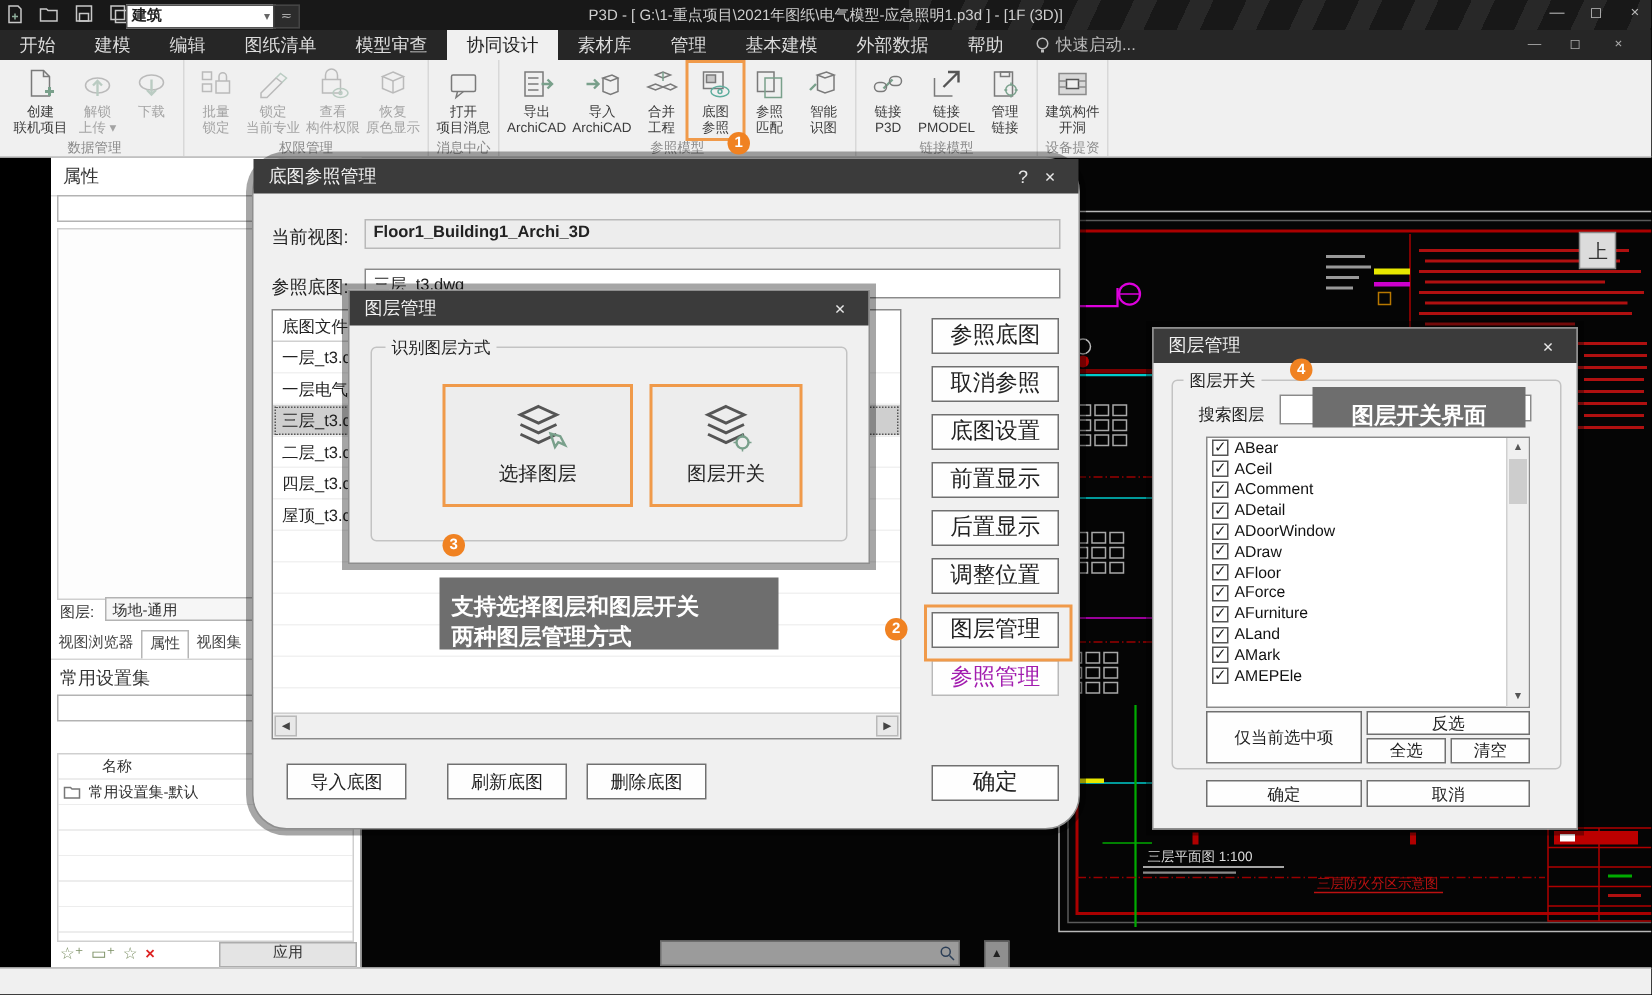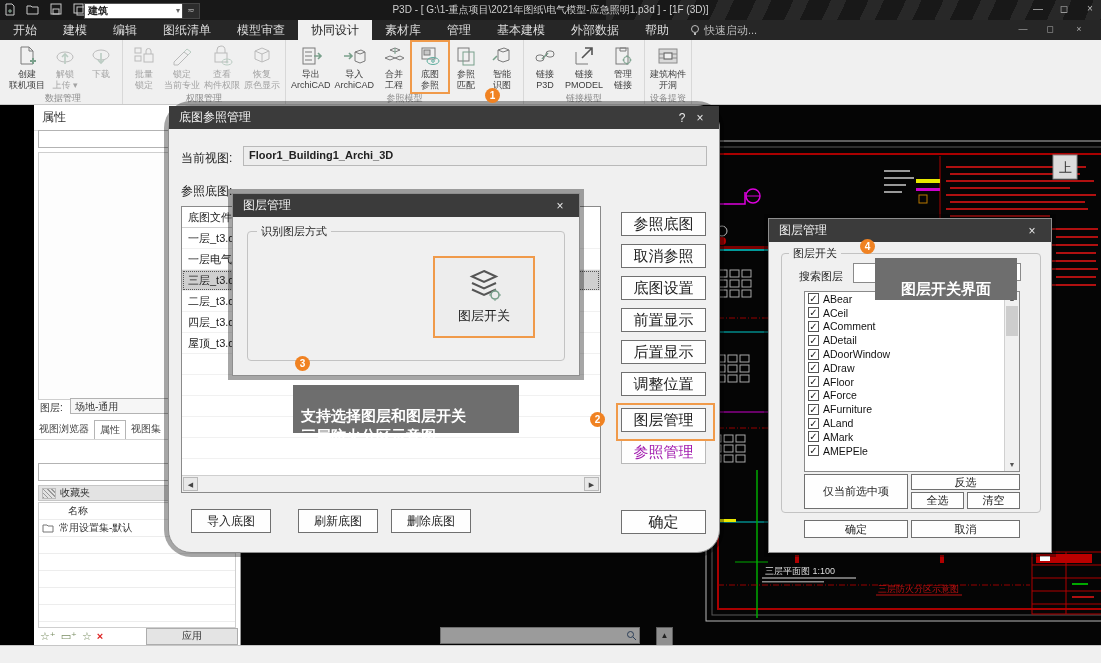--- a/index.html
+++ b/index.html
@@ -110,21 +110,21 @@
   .lrow{height:13.8px;display:flex;align-items:center;gap:4px;padding-left:3px;font-size:10.5px;color:#111;}
   .cbx{display:inline-block;width:11px;height:11px;background:#fff;border:1px solid #555;box-sizing:border-box;
      font-size:10px;line-height:9px;text-align:center;color:#222;}
   #layer-scroll{position:absolute;right:0;top:0;width:15px;height:100%;background:#f0f0f0;border-left:1px solid #d0d0d0;box-sizing:border-box;}
   #layer-scroll .a{position:absolute;left:0;width:100%;height:13px;font-size:7px;color:#555;text-align:center;line-height:13px;}
   #layer-thumb{position:absolute;left:1px;top:14px;width:12px;height:30px;background:#cdcdcd;}
   .swbtn{position:absolute;background:#fefefe;border:1px solid #707070;font-size:11px;color:#222;
      text-align:center;box-sizing:border-box;display:flex;align-items:center;justify-content:center;}
   
   .callout{position:absolute;background:#6e6e6e;color:#fff;font-size:15px;font-weight:bold;line-height:1.35;
-     padding:21px 8px;white-space:pre-line;z-index:40;box-sizing:border-box;}
+     padding:10px 8px;white-space:pre-line;z-index:40;box-sizing:border-box;}
   .badge{position:absolute;width:15px;height:15px;border-radius:50%;background:#f08222;color:#fff;
      font-size:10px;font-weight:bold;display:flex;align-items:center;justify-content:center;z-index:50;}
 </style>
 </head>
 <body>
 
 <div class="abs" id="titlebar">
   <span class="qicon"><svg width="12" height="13">
         <path d="M2 1h6l2 2v9H2z" fill="none" stroke="#c8c8c8"></path>
         <path d="M4 8h4M6 6v4" stroke="#8fae9b"></path>
@@ -263,20 +263,35 @@
               <path d="M12 4l7 3-7 3-7-3z"></path>
               <path d="M5 7v8l7 3 7-3V7"></path>
               <path d="M12 10v8"></path>
             </svg>
           </div>
           <div class="rlabel">恢复
 原色显示</div>
         </div>
       </div>
       <div class="rname">权限管理</div>
+    </div>
+    <div class="rgroup">
+      <div class="ritems">
+        <div class="ritem">
+          <div class="ric">
+            <svg width="24" height="24" fill="none" stroke="#7a7a7a">
+              <rect x="4" y="6" width="16" height="11" rx="1"></rect>
+              <path d="M8 17l-1 4 5-4"></path>
+            </svg>
+          </div>
+          <div class="rlabel">打开
+项目消息</div>
+        </div>
+      </div>
+      <div class="rname">消息中心</div>
     </div>
     <div class="rgroup">
       <div class="ritems">
         <div class="ritem">
           <div class="ric">
             <svg width="24" height="24" fill="none" stroke="#7a7a7a">
               <rect x="4" y="4" width="12" height="16"></rect>
               <g>
                 <line x1="6" y1="8" x2="13" y2="8"></line>
                 <line x1="6" y1="12" x2="13" y2="12"></line>
@@ -537,25 +552,22 @@
     </div>
   <div class="abs" id="prop-box"></div>
   <div class="abs" id="layer-row-label">图层:</div>
   <div class="abs" id="layer-row-value">场地-通用</div>
   <div class="abs" id="ptabs">
       <div class="ptab">视图浏览器</div>
       <div class="ptab active">属性</div>
       <div class="ptab">视图集</div>
       <div class="ptab">成果集</div>
     </div>
+  <div class="abs" id="settings-title">常用设置集</div>
   <div class="abs combo" id="settings-input"></div>
-  <div class="abs" id="fav-header">
-    <span class="stripes"></span>
-    <span>收藏夹</span>
-  </div>
   <div class="abs" id="fav-table"></div>
   <div class="abs" id="name-col">名称</div>
   <div class="abs" id="fav-row">
     <svg width="12" height="10">
         <path d="M1 2h4l1 1h5v6H1z" fill="none" stroke="#777"></path>
       </svg>
     <span>常用设置集-默认</span>
   </div>
   <div class="abs" id="panel-icons">
     <span class="pico">☆⁺</span>
@@ -592,20 +604,21 @@
 <div class="abs dialog" id="dlg-ref">
   <div class="dtitle">
     <span>底图参照管理</span>
       <span class="sp"></span>
     <span class="dbtn">?</span>
     <span class="dbtn">×</span>
   </div>
   <div class="abs flabel" style="left:12px;top:44px;">当前视图:</div>
   <div class="abs ffield flat" style="left:74px;top:40px;width:464px;height:20px;font-weight:bold;">Floor1_Building1_Archi_3D</div>
   <div class="abs flabel" style="left:12px;top:77px;">参照底图:</div>
+  <div class="abs ffield" style="left:74px;top:73px;width:464px;height:20px;">三层_t3.dwg</div>
   <div class="abs" id="file-list">
     <div class="lhead">底图文件</div>
     <div id="file-rows">
         <div class="frow">一层_t3.dw</div>
         <div class="frow">一层电气_</div>
         <div class="frow sel">三层_t3.dw</div>
         <div class="frow">二层_t3.dw</div>
         <div class="frow">四层_t3.dw</div>
         <div class="frow">屋顶_t3.dw</div>
         <div class="frow"></div>
@@ -639,20 +652,31 @@
 </div>
 
 <div class="abs dialog" id="dlg-method">
   <div class="dtitle">
     <span>图层管理</span>
       <span class="sp"></span>
     <span class="dbtn">×</span>
   </div>
   <div class="groupbox" style="left:14px;top:37px;width:316px;height:128px;"></div>
   <div class="gblabel" style="left:24px;top:30px;">识别图层方式</div>
+  <div class="optbtn" style="left:62px;top:62px;">
+    <svg width="44" height="34">
+      <g fill="none" stroke="#555" stroke-width="2">
+          <path d="M22 2 L34 7.5 L22 13 L10 7.5 Z"></path>
+          <path d="M10 14 L22 19.5 L34 14"></path>
+          <path d="M10 20.5 L22 26 L34 20.5"></path>
+        </g>
+      <path d="M30 20 l3 9 2.2-3.2 4.5 2 -3.2-6z" fill="none" stroke="#79a08b" stroke-width="1.6"></path>
+    </svg>
+    <span class="olabel">选择图层</span>
+  </div>
   <div class="optbtn" style="left:200px;top:62px;width:102px;">
     <svg width="44" height="34">
       <g fill="none" stroke="#555" stroke-width="2">
           <path d="M22 2 L34 7.5 L22 13 L10 7.5 Z"></path>
           <path d="M10 14 L22 19.5 L34 14"></path>
           <path d="M10 20.5 L22 26 L34 20.5"></path>
         </g>
       <circle cx="33" cy="26" r="4" fill="none" stroke="#79a08b" stroke-width="1.6"></circle>
       <g stroke="#79a08b">
           <line x1="33" y1="20" x2="33" y2="22"></line>
@@ -735,18 +759,18 @@
   </div>
   <div class="swbtn" style="left:35px;top:255px;width:104px;height:35px;">仅当前选中项</div>
   <div class="swbtn" style="left:142px;top:255px;width:109px;height:16px;">反选</div>
   <div class="swbtn" style="left:142px;top:273px;width:53px;height:17px;">全选</div>
   <div class="swbtn" style="left:198px;top:273px;width:53px;height:17px;">清空</div>
   <div class="swbtn" style="left:35px;top:301px;width:104px;height:18px;">确定</div>
   <div class="swbtn" style="left:142px;top:301px;width:109px;height:18px;">取消</div>
 </div>
 
 <div class="callout" style="left:293px;top:385px;width:226px;height:48px;">支持选择图层和图层开关
-三层防火分区示意图</div>
+两种图层管理方式</div>
 <div class="callout" style="left:875px;top:258px;width:142px;height:27px;text-align:center;">图层开关界面</div>
 <div class="badge" id="badge1" style="left: 485.031px; top: 88px;">1</div>
 <div class="badge" style="left:590px;top:412px;">2</div>
 <div class="badge" style="left:295px;top:356px;">3</div>
 <div class="badge" style="left:860px;top:239px;">4</div>
 
 </body></html>

